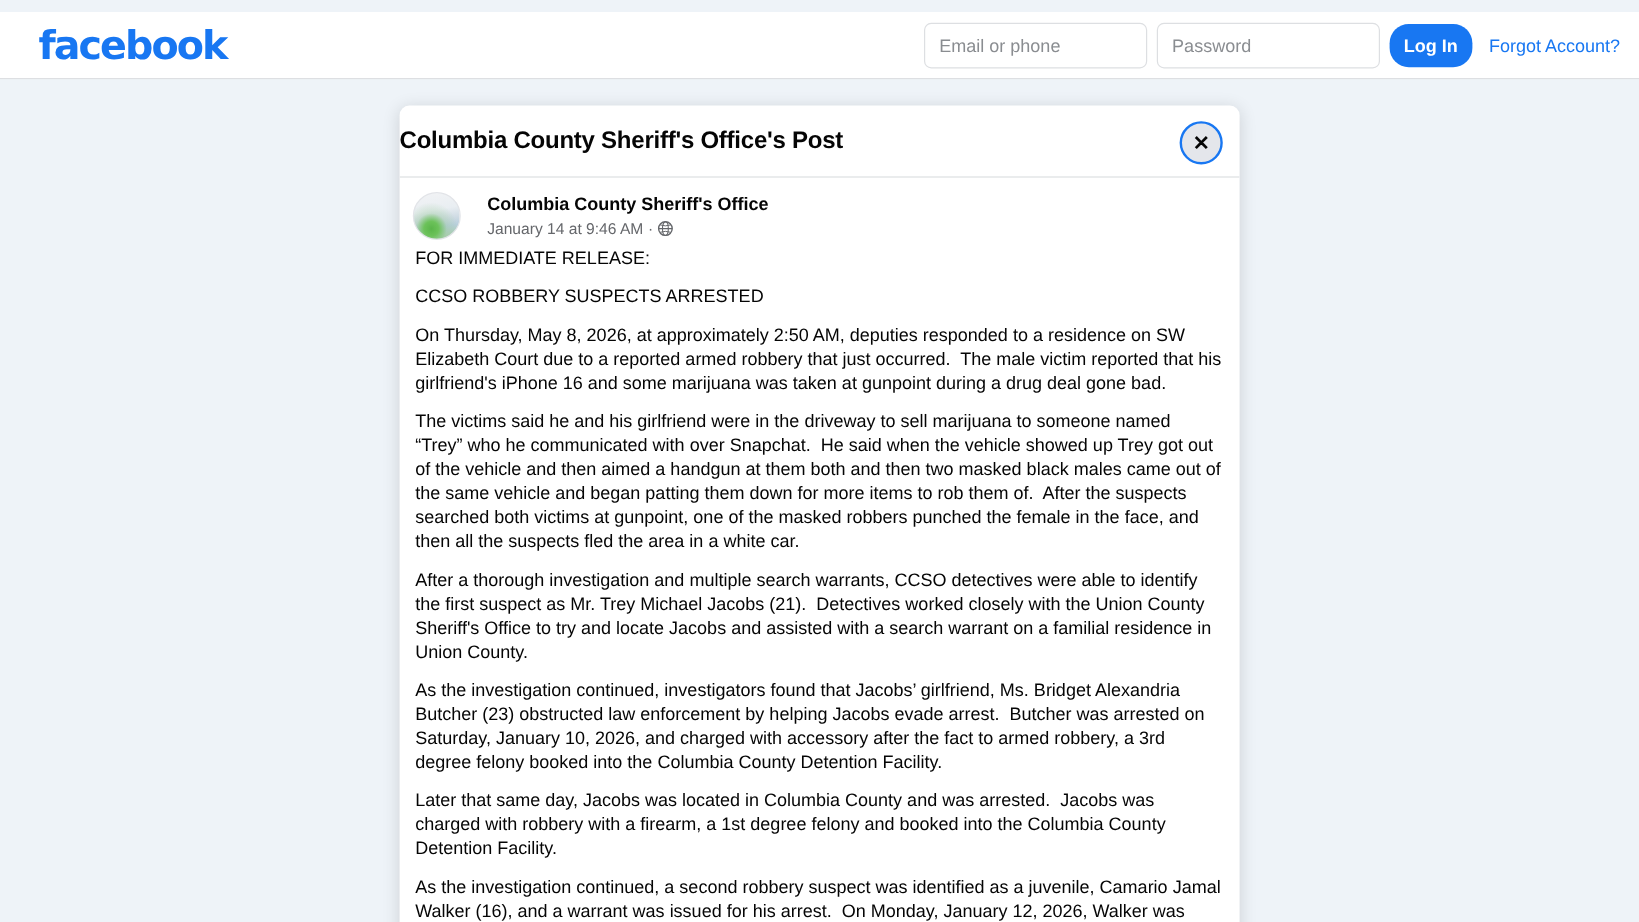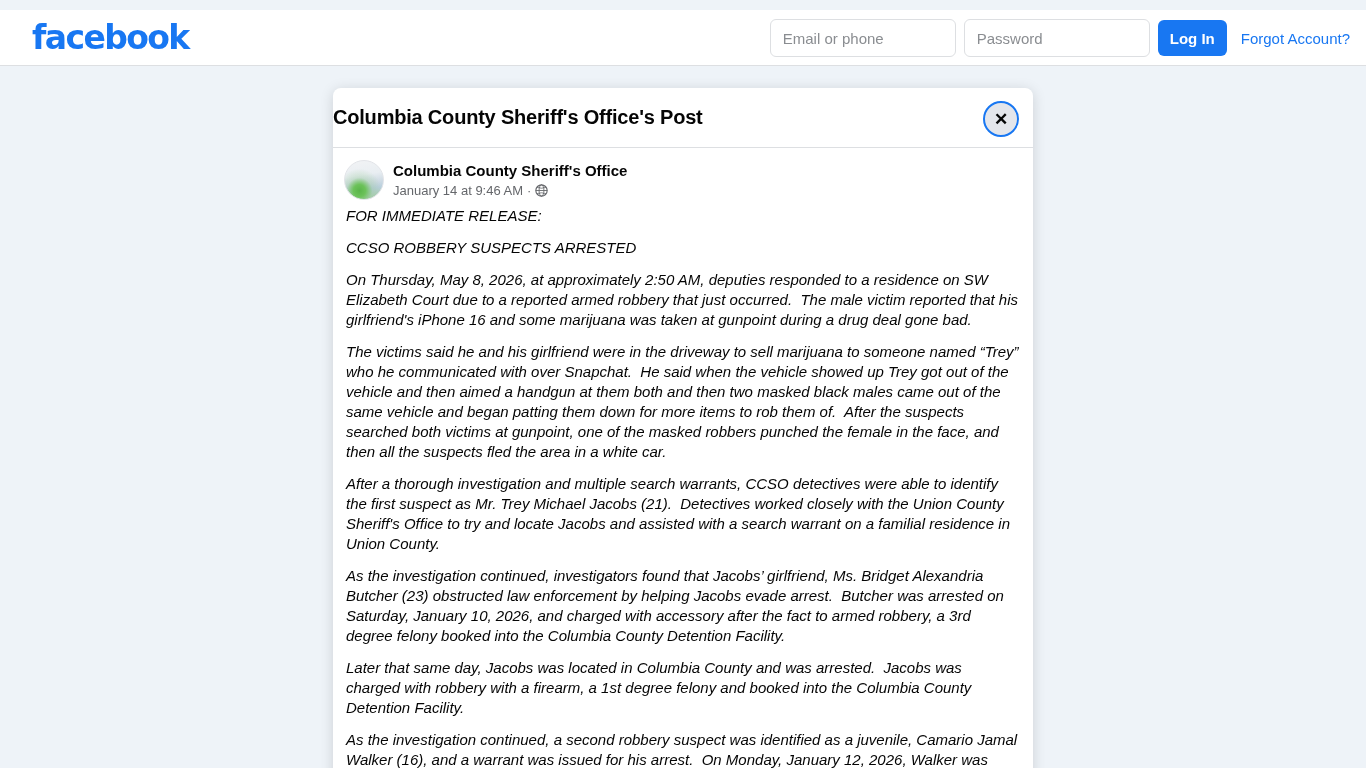--- a/index.html
+++ b/index.html
@@ -52,21 +52,21 @@
     background: #fff;
     outline: none;
   }
   .login-input::placeholder { color: #8a8d91; }
   .login-btn {
     height: 36px;
     min-width: 66px;
     background: #1877f2;
     color: #ffffff;
     border: none;
-    border-radius: 6px;
+    border-radius: 16px;
     font-size: 15px;
     font-weight: bold;
     padding: 0 12px;
     cursor: pointer;
     font-family: "Liberation Sans", sans-serif;
   }
   .forgot-link {
     color: #1877f2;
     font-size: 15px;
     text-decoration: none;
@@ -136,21 +136,21 @@
 
   
   .post-body {
     padding: 12px 12px 0 11px;
     height: 639px;
     overflow: hidden;
   }
   .post-author-row {
     display: flex;
     align-items: flex-start;
-    gap: 9px;
+    gap: 22px;
     padding-left: 0px;
     margin-bottom: 6px;
   }
   .avatar {
     width: 40px; height: 40px;
     border-radius: 50%;
     flex: 0 0 40px;
     background:
       radial-gradient(circle at 38% 78%, #5ab54a 0%, #6cc25a 16%, rgba(150,200,150,0.35) 34%, rgba(255,255,255,0) 58%),
       linear-gradient(170deg, #f2f3f5 0%, #e9eef2 38%, #cfdbe4 58%, #b9cfdd 72%, #a8cfa0 100%);
@@ -180,21 +180,20 @@
 
   .post-text {
     font-size: 15px;
     line-height: 20px;
     color: #050505;
     padding: 0 2px 0 2px;
   }
   .post-text p {
     margin: 0 0 12px 0;
     white-space: pre-wrap;
-    font-style: italic;
   }
 </style>
 </head>
 <body>
 
 <div class="fb-header">
   <div class="fb-logo">facebook</div>
 
   <div class="login-area">
     <input class="login-input" type="text" placeholder="Email or phone" style="">

